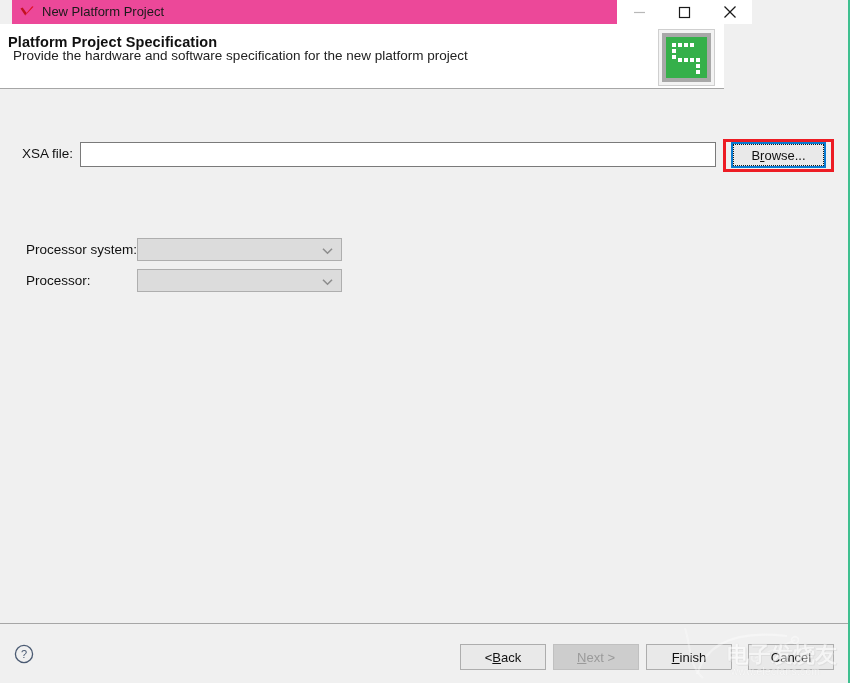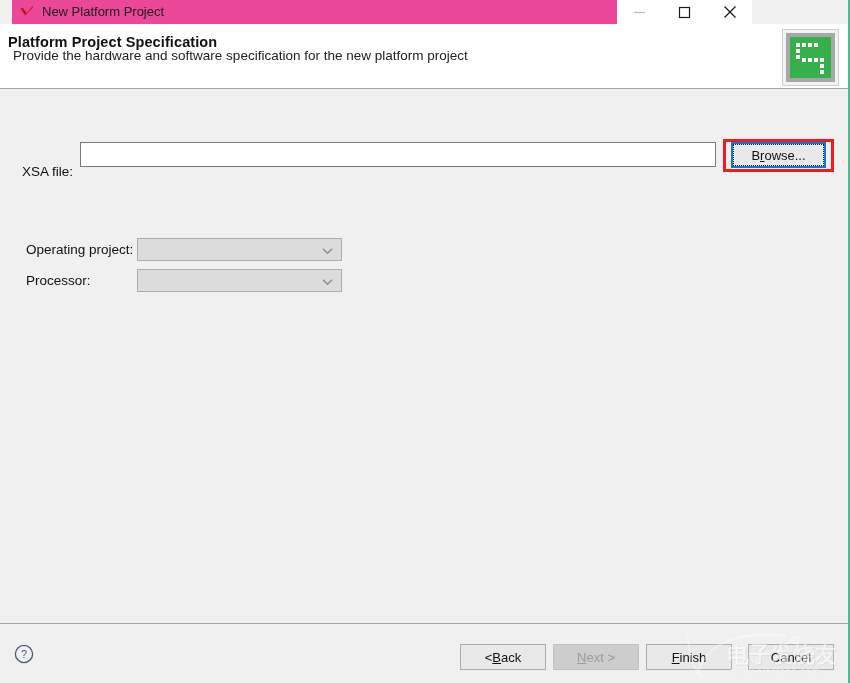--- a/index.html
+++ b/index.html
@@ -37,21 +37,21 @@
   .winbtn {
     width: 45px; height: 24px;
     display: flex; align-items: center; justify-content: center;
     background: #ffffff; cursor: default;
   }
   .winbtn svg { display: block; }
 
   
   #header {
     position: absolute; left: 0; top: 24px;
-    width: 848px; height: 65px;
+    width: 724px; height: 65px;
     background: #ffffff;
     border-bottom: 1px solid #a6a6a6;
   }
   #header-title {
     position: absolute; left: 8px; top: 10px;
     font-size: 14.5px; font-weight: bold; color: #111111;
     letter-spacing: 0.1px;
   }
   #header-sub {
     position: absolute; left: 13px; top: 24px;
@@ -233,36 +233,36 @@
             <rect x="30" y="33" width="4" height="4"></rect>
           </g>
         </svg>
       </div>
     </div>
   </div>
 
   <div id="content">
 
 
-    <span class="field-label" style="left:22px; top:56px;margin-top:18px;">XSA file:</span>
+    <span class="field-label" style="left:22px; top:56px;">XSA file:</span>
 
     <input id="xsa-input" type="text" style="top: 52px;" placeholder="">
 
     <div id="browse-annot" style="top:49px;"></div>
 
     <div id="browse-button" style="top:52px;">
       <div id="browse-focus">
         <span>B</span>
           <span class="mnem">r</span>
           <span>owse...</span>
       </div>
     </div>
 
 
-    <span class="field-label" style="left:26px; top:152px;">Operating project:</span>
+    <span class="field-label" style="left:26px; top:152px;">Processor system:</span>
     <div class="combo" style="left:137px; top:148px;">
       <span style="position:absolute;left:6px;font-size:13px;color:#8a8a8a;"></span>
       <span class="chev">
         <svg width="11" height="8" viewBox="0 0 11 8">
             <path d="M1 1.8 L5.5 6.2 L10 1.8" fill="none" stroke="#8d8d8d" stroke-width="1.6"></path>
           </svg>
       </span>
     </div>
 
     <span class="field-label" style="left:26px; top:183px;">Processor:</span>

